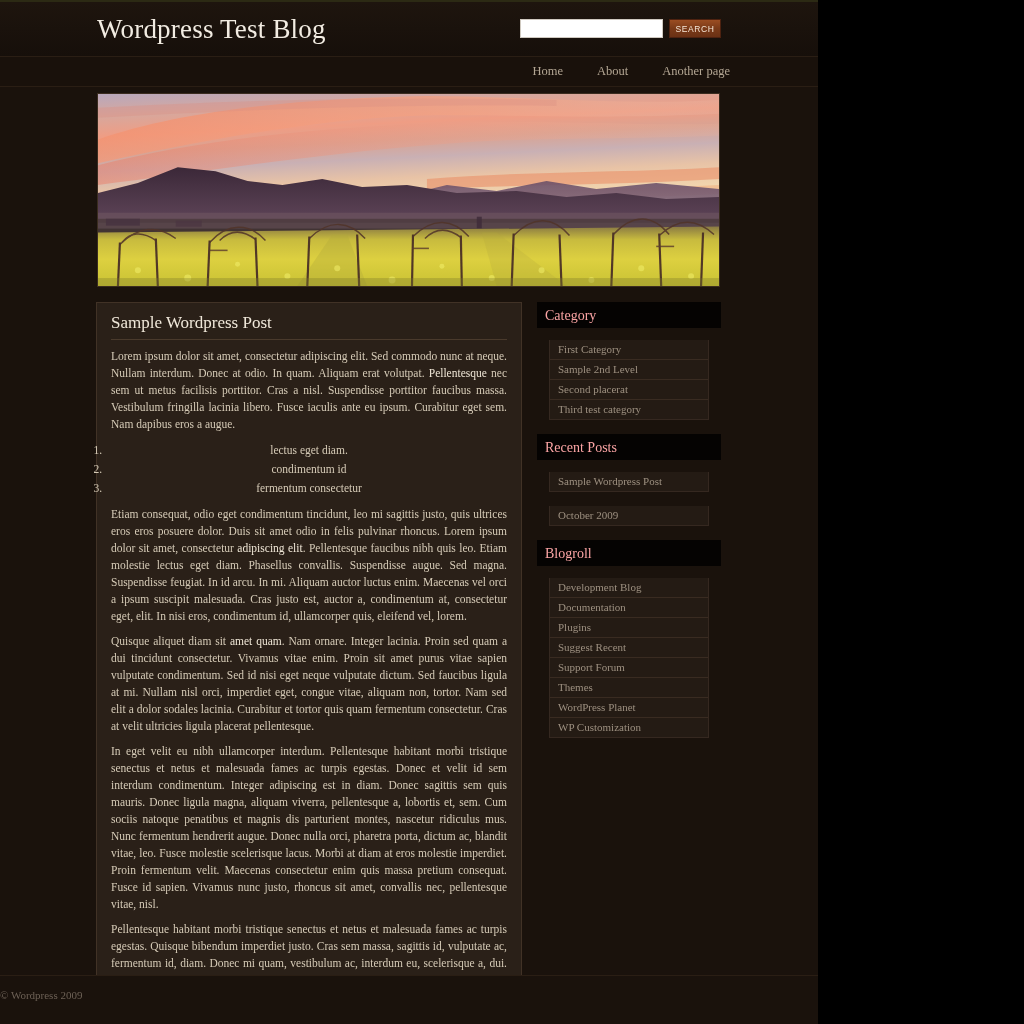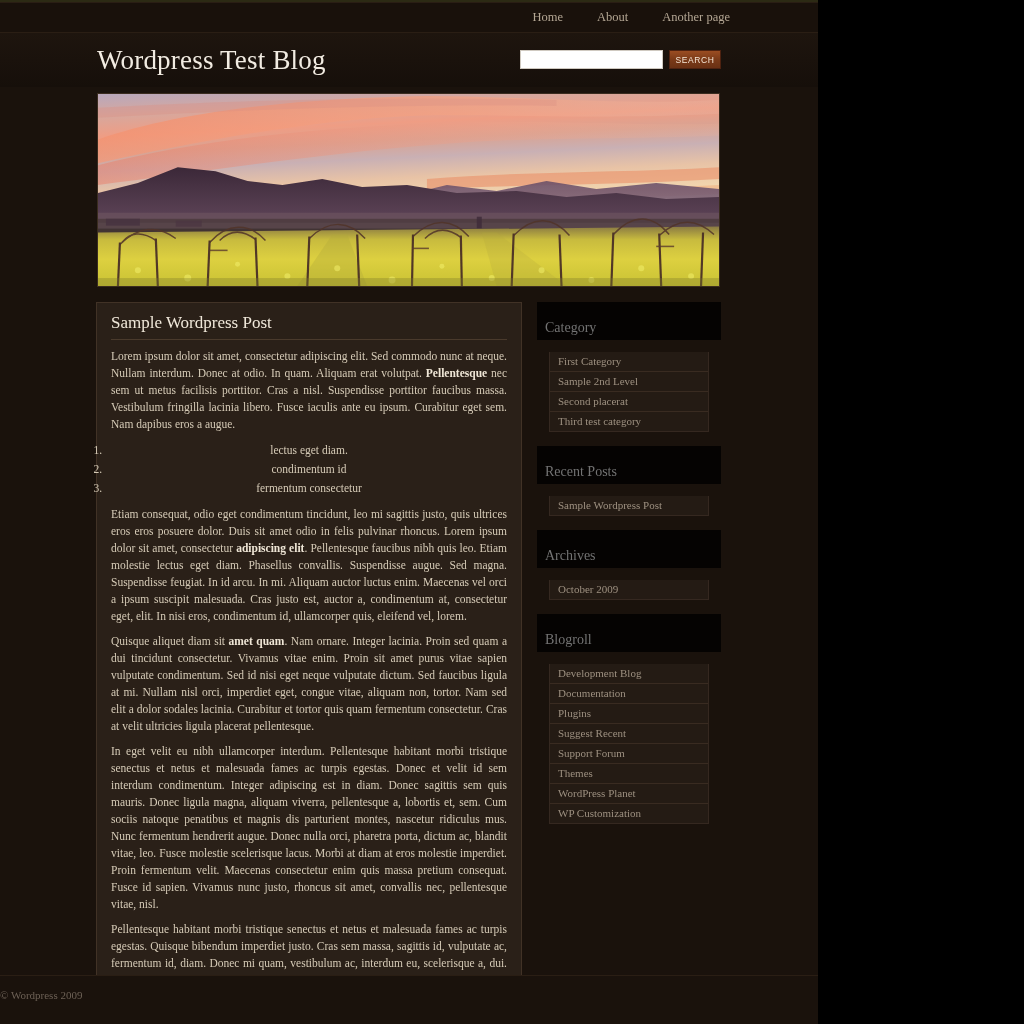--- a/index.html
+++ b/index.html
@@ -126,21 +126,21 @@
     padding-bottom: 6px;
     font-weight: normal;
   }
   #content p {
     margin: 0 0 8px 0;
     font-size: 11.5px;
     line-height: 17px;
     color: #d6cbb7;
     text-align: justify;
   }
-  #content p b { color: #efe6d6; font-weight: bold; }
+  #content p b { color: #efe6d6; font-weight: normal; }
   .postlist {
     margin: 6px 0 8px -22px;
     padding: 0 0 0 16px;
     list-style: decimal;
     color: #d6cbb7;
     text-align: center;
   }
   .postlist li {
     font-size: 11.5px;
     line-height: 19px;
@@ -149,23 +149,23 @@
   }
   
   #sidebar {
     position: absolute;
     left: 537px; top: 0;
     width: 184px;
   }
   .widget { margin-bottom: 14px; }
   .widget-title {
     background: #050302;
-    color: #737373;
+    color: #fca5a5;
     font-size: 14px;
-    padding: 18px 8px 4px 8px;
+    padding: 6px 8px 4px 8px;
     margin: 0;
     font-weight: normal;
   }
   .widget ul {
     list-style: none;
     margin: 12px;
     padding: 0;
     background: #241b14;
     border: 1px solid #352820;
     border-top: none;
@@ -195,33 +195,33 @@
     padding-top: 13px;
   }
 </style>
 </head>
 <body>
 
 <div id="page">
 
   <div id="topline"></div>
 
+  <div id="header">
+    <div id="blogtitle">Wordpress Test Blog</div>
+    <div id="searchwrap">
+      <input id="searchinput" type="text" placeholder="" style="">
+      <button id="searchbtn">SEARCH</button>
+    </div>
+  </div>
+
   <div id="navbar">
     <div id="nav">
       <a class="navitem">Home</a>
       <a class="navitem">About</a>
       <a class="navitem">Another page</a>
-    </div>
-  </div>
-
-  <div id="header">
-    <div id="blogtitle">Wordpress Test Blog</div>
-    <div id="searchwrap">
-      <input id="searchinput" type="text" placeholder="" style="">
-      <button id="searchbtn">SEARCH</button>
     </div>
   </div>
 
   <div id="bannerwrap">
     <svg id="banner" viewBox="0 0 623 194" preserveAspectRatio="none">
       <defs>
         <linearGradient id="sky" x1="0" y1="0" x2="0.25" y2="1">
           <stop offset="0%" stop-color="#b8a8bc"></stop>
           <stop offset="18%" stop-color="#d8a79c"></stop>
           <stop offset="34%" stop-color="#ef9d84"></stop>
@@ -378,21 +378,20 @@
       <div class="widget">
         <h3 class="widget-title">Recent Posts</h3>
         <ul>
           <li>
               <a>Sample Wordpress Post</a>
             </li>
         </ul>
       </div>
 
       <div class="widget">
-        <h3 class="widget-title">Archives</h3>
         <ul>
           <li>
               <a>October 2009</a>
             </li>
         </ul>
       </div>
 
       <div class="widget">
         <h3 class="widget-title">Blogroll</h3>
         <ul>

